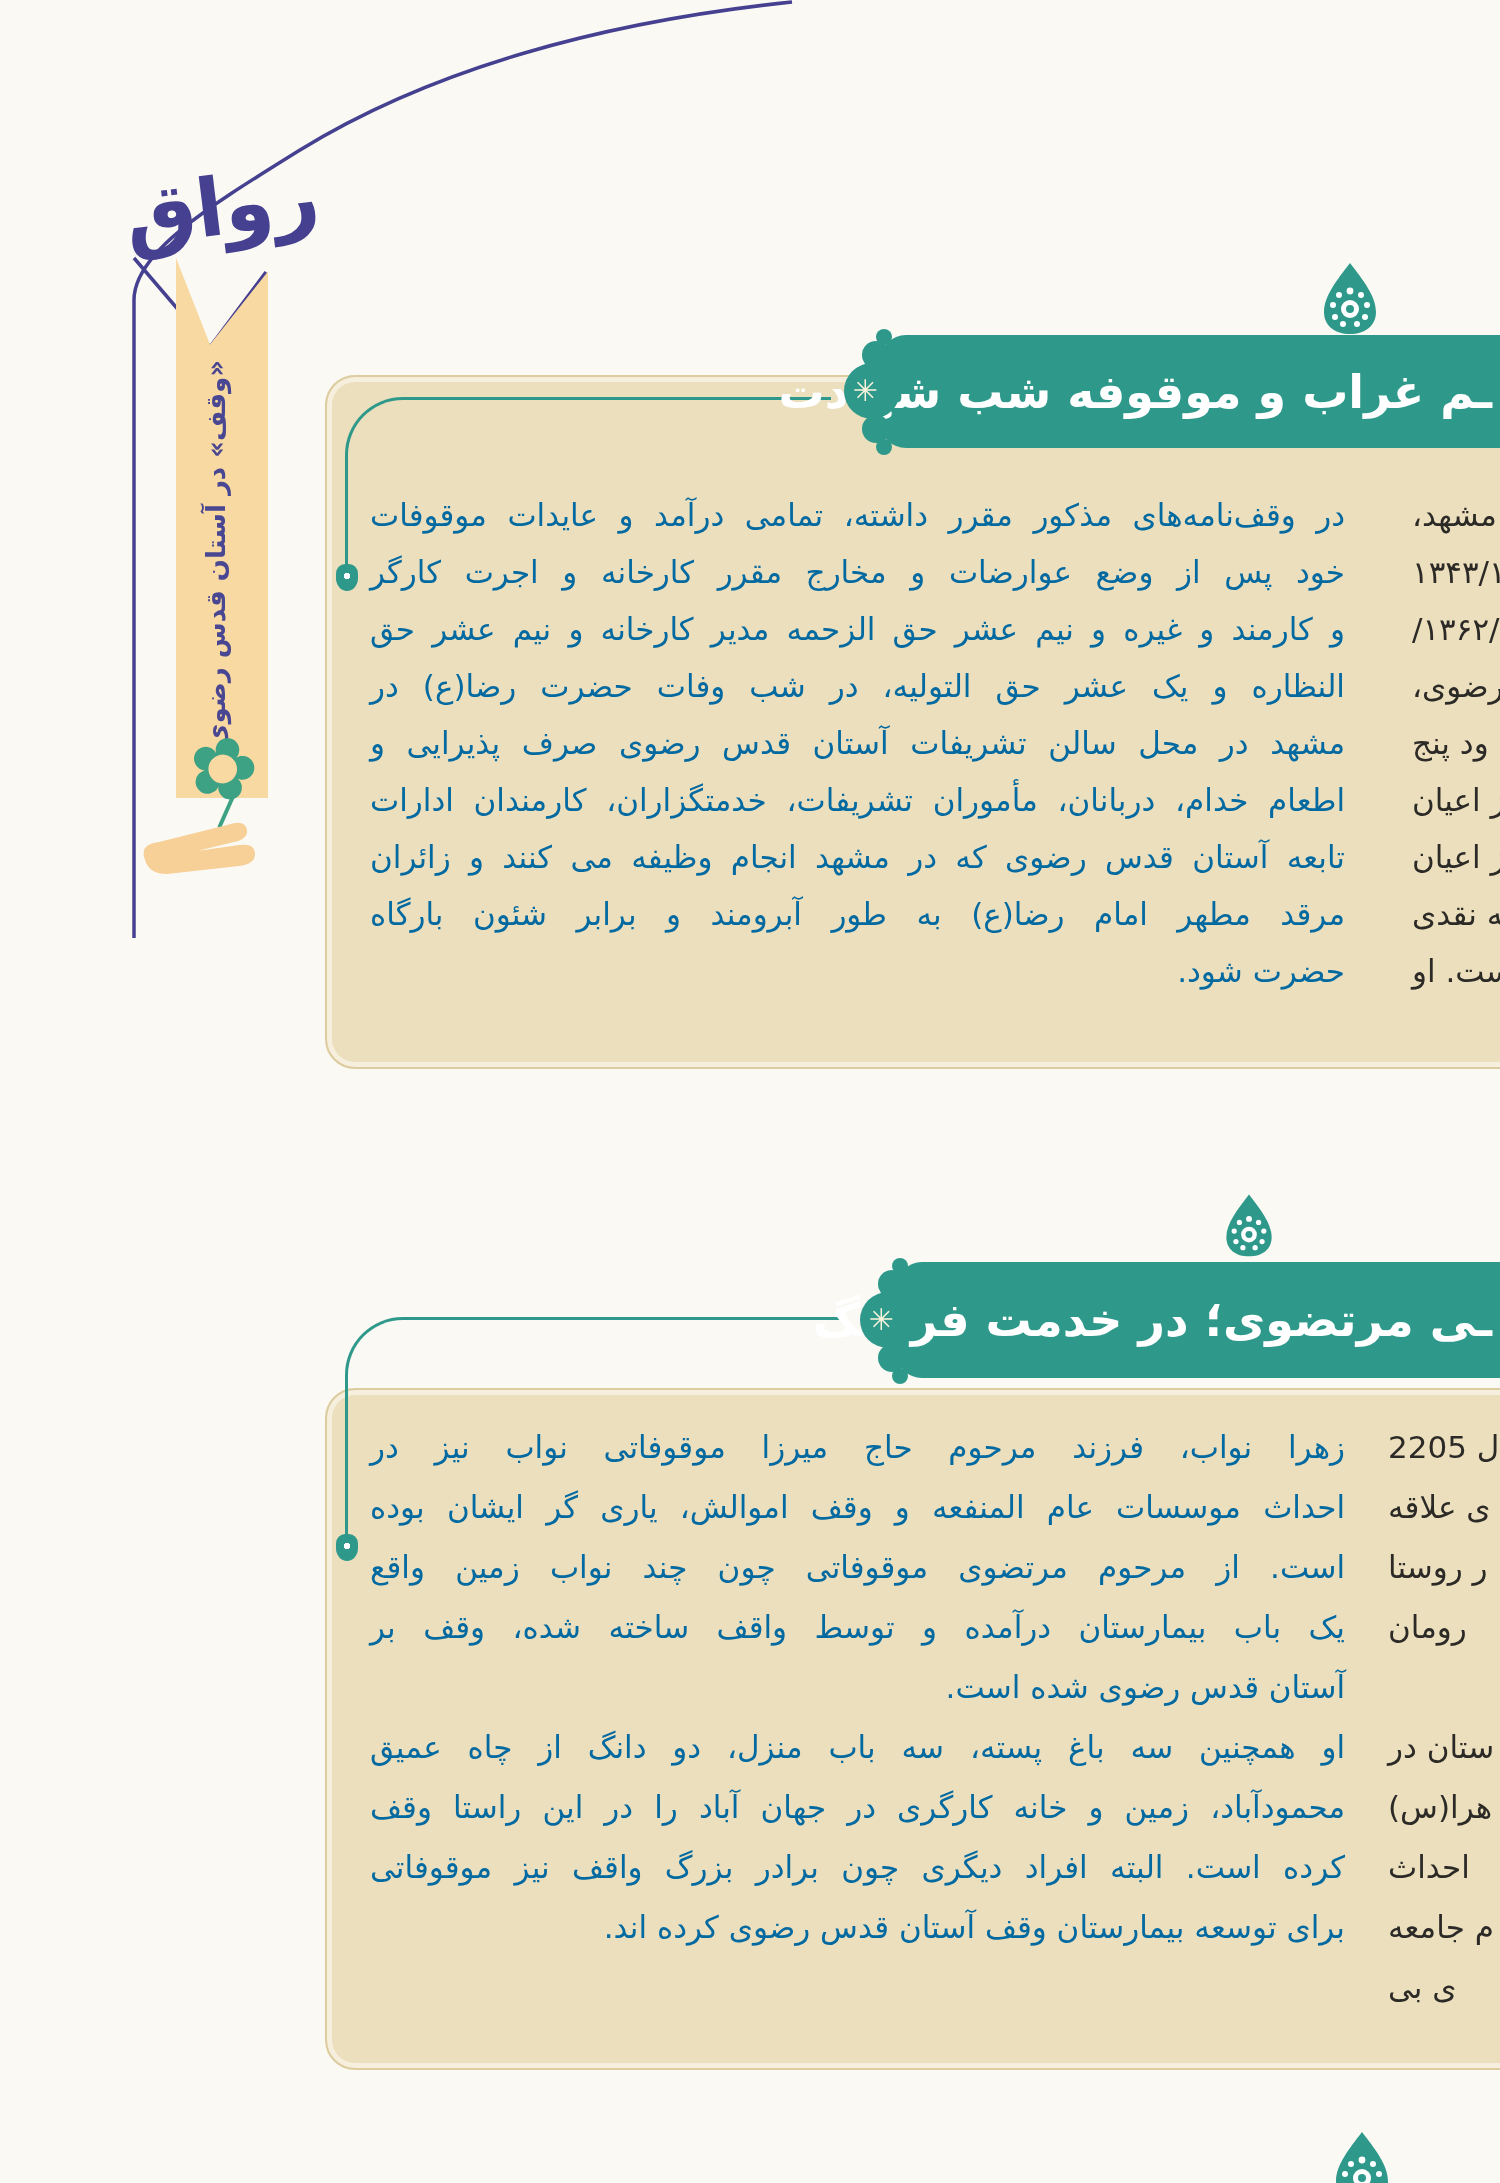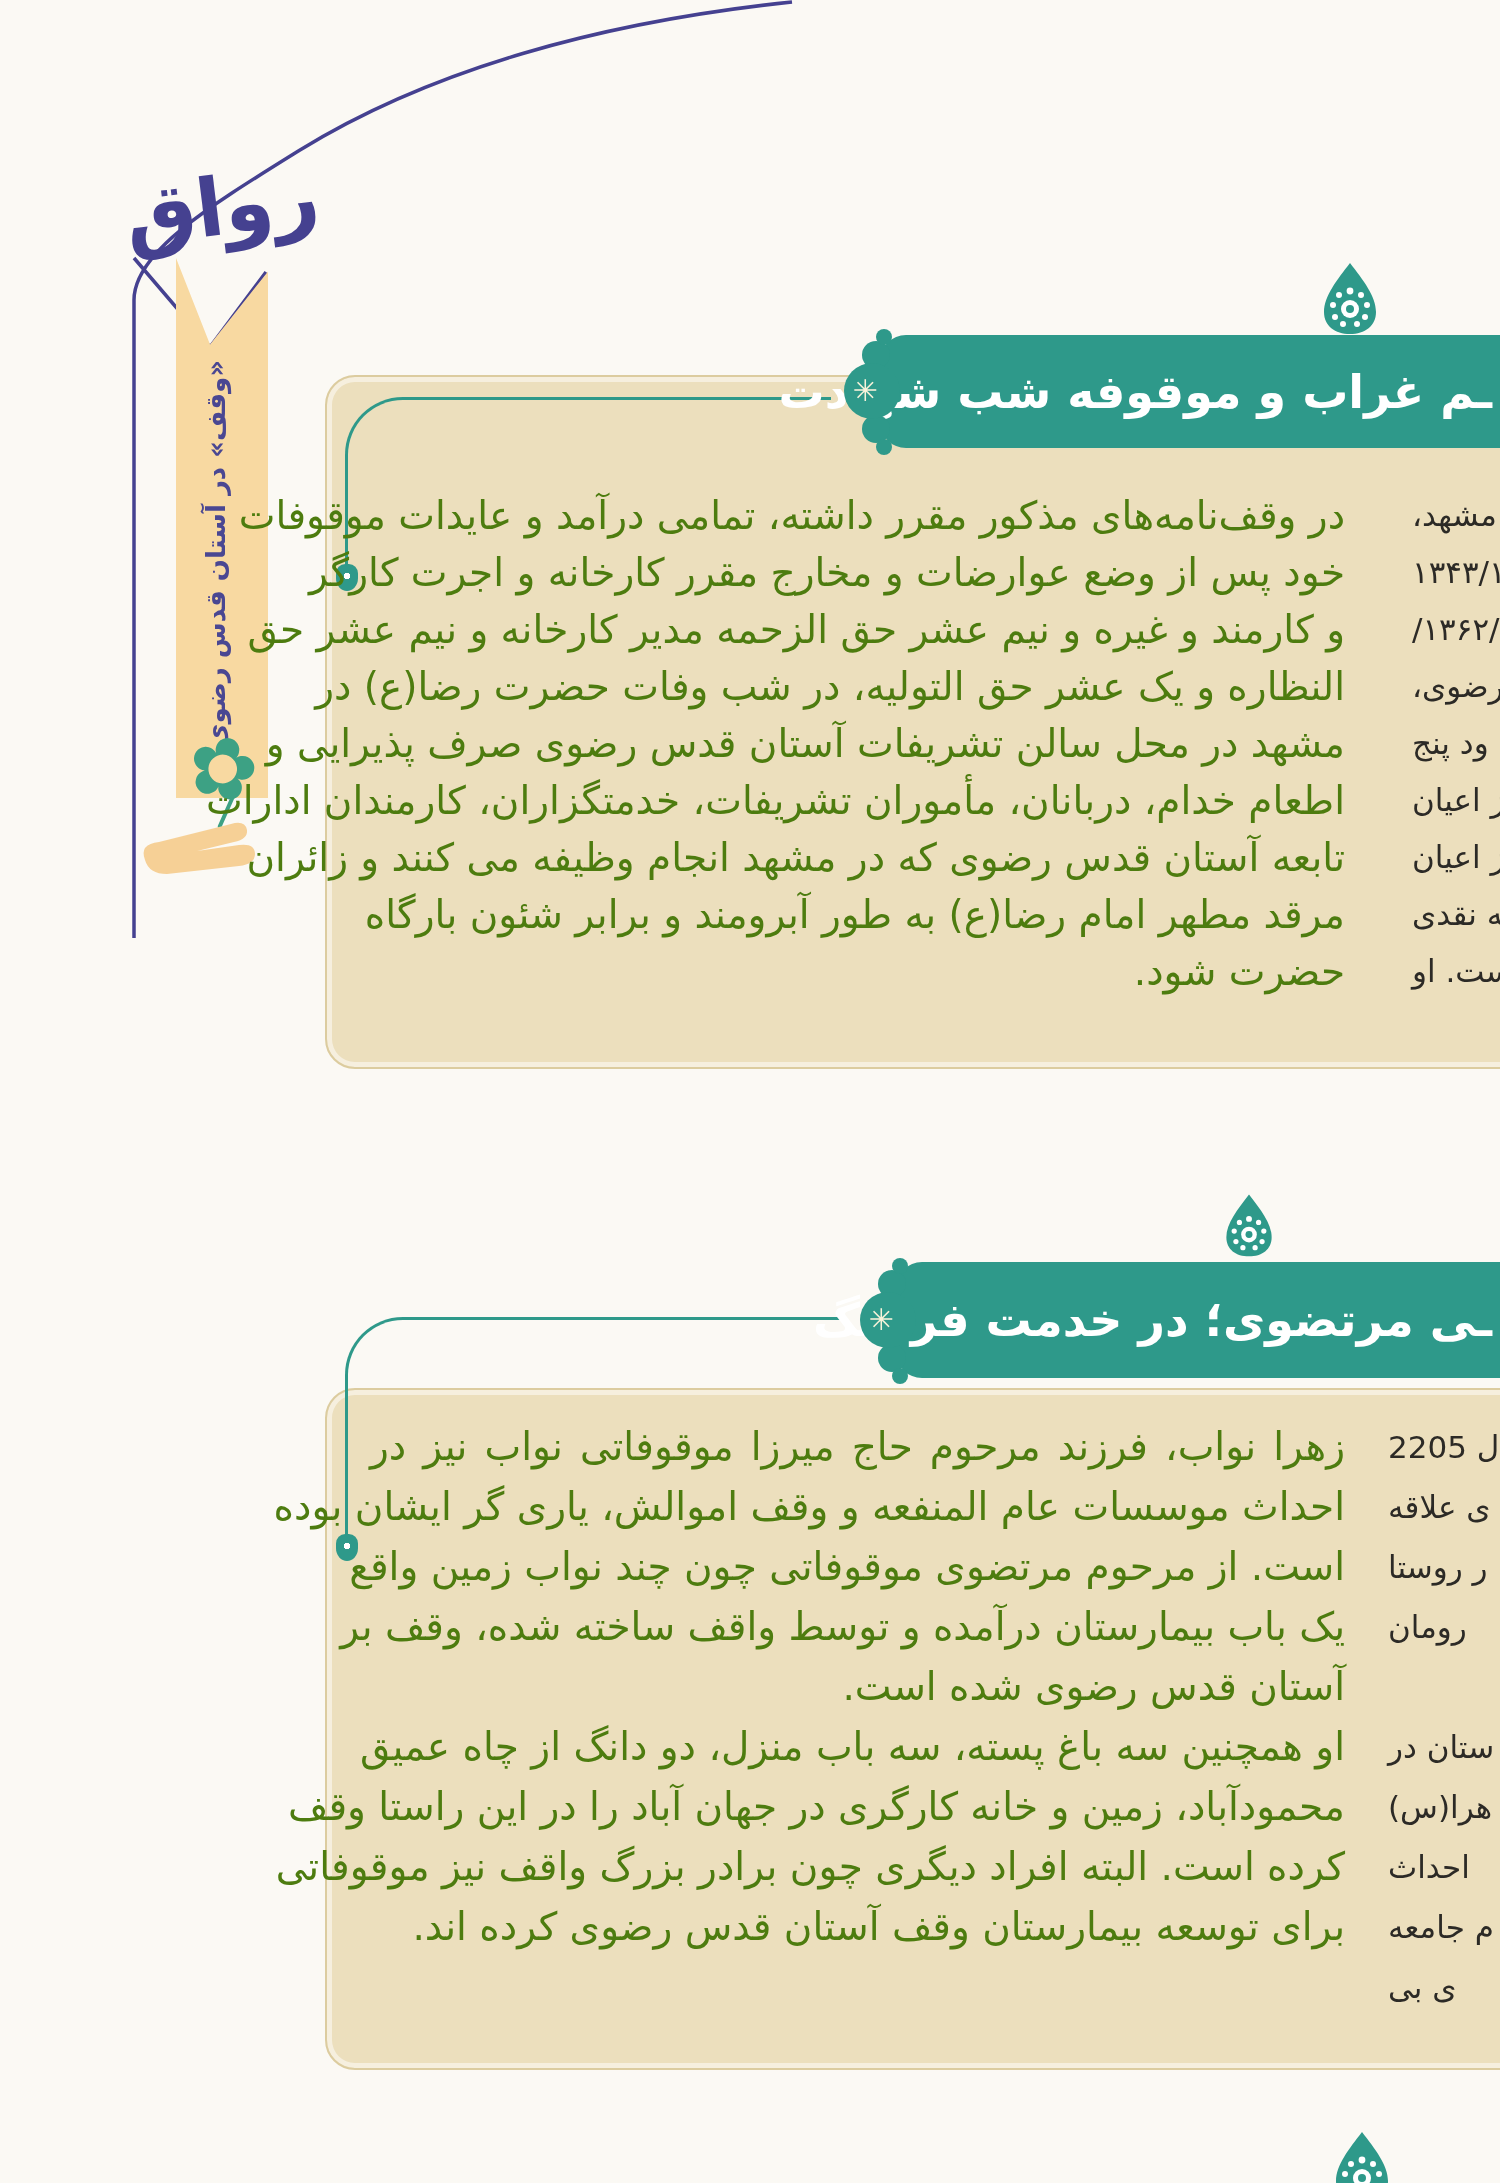--- a/index.html
+++ b/index.html
@@ -67,21 +67,21 @@
   .banner-orn .c1{width:56px;height:56px;left:16px;top:28px;}
   .banner-orn .c2{width:28px;height:28px;left:34px;top:6px;}
   .banner-orn .c3{width:28px;height:28px;left:34px;top:80px;}
   .banner-orn .c4{width:16px;height:16px;left:48px;top:-6px;}
   .banner-orn .c5{width:16px;height:16px;left:48px;top:104px;}
   .banner-orn .star{
     position:absolute;left:9px;top:38px;width:56px;text-align:center;
     color:#f8f3da;font-size:30px;line-height:36px;background:none;border-radius:0;font-style:normal;
   }
   
-  .textcol{width:975px;direction:rtl;color:#4d7c0f;font-size:39px;}
+  .textcol{width:975px;direction:rtl;color:#0369a1;font-size:31px;}
   #col1{left:370px;top:487px;}
   #col2{left:370px;top:1417px;}
   #col1 .row{height:57px;line-height:57px;}
   #col2 .row{height:60px;line-height:60px;}
   .textcol .row{text-align:justify;text-align-last:justify;white-space:nowrap;overflow:visible;}
   .textcol .row-end{text-align:right;text-align-last:right;}
   .fragcol{width:112px;color:#2c2a26;font-size:31px;}
   #frag1{left:1412px;top:487px;}
   #frag2{left:1388px;top:1417px;}
   #frag1 .row{height:57px;line-height:57px;}

